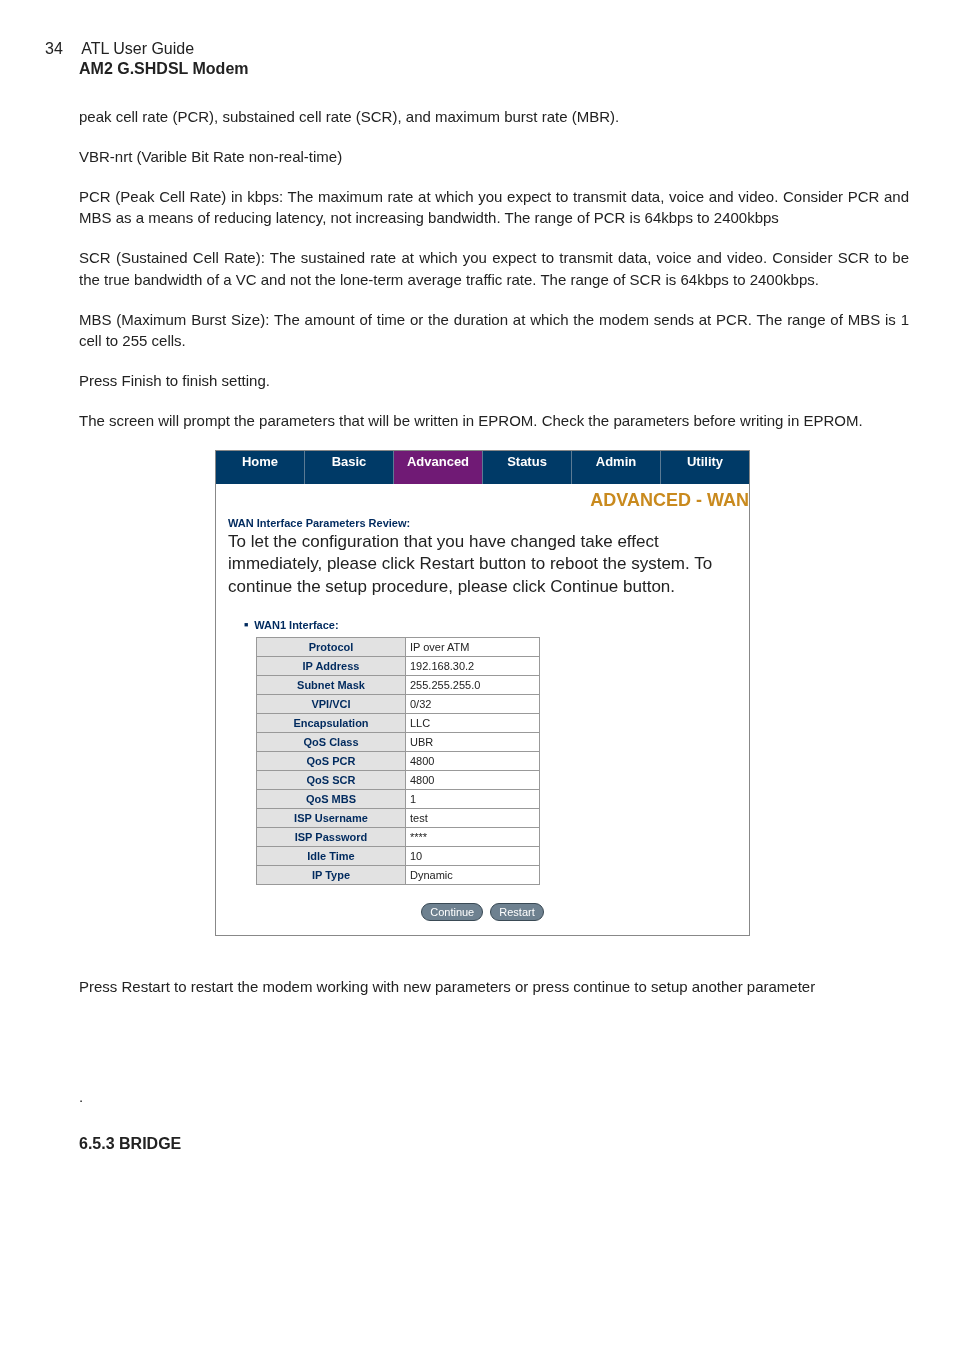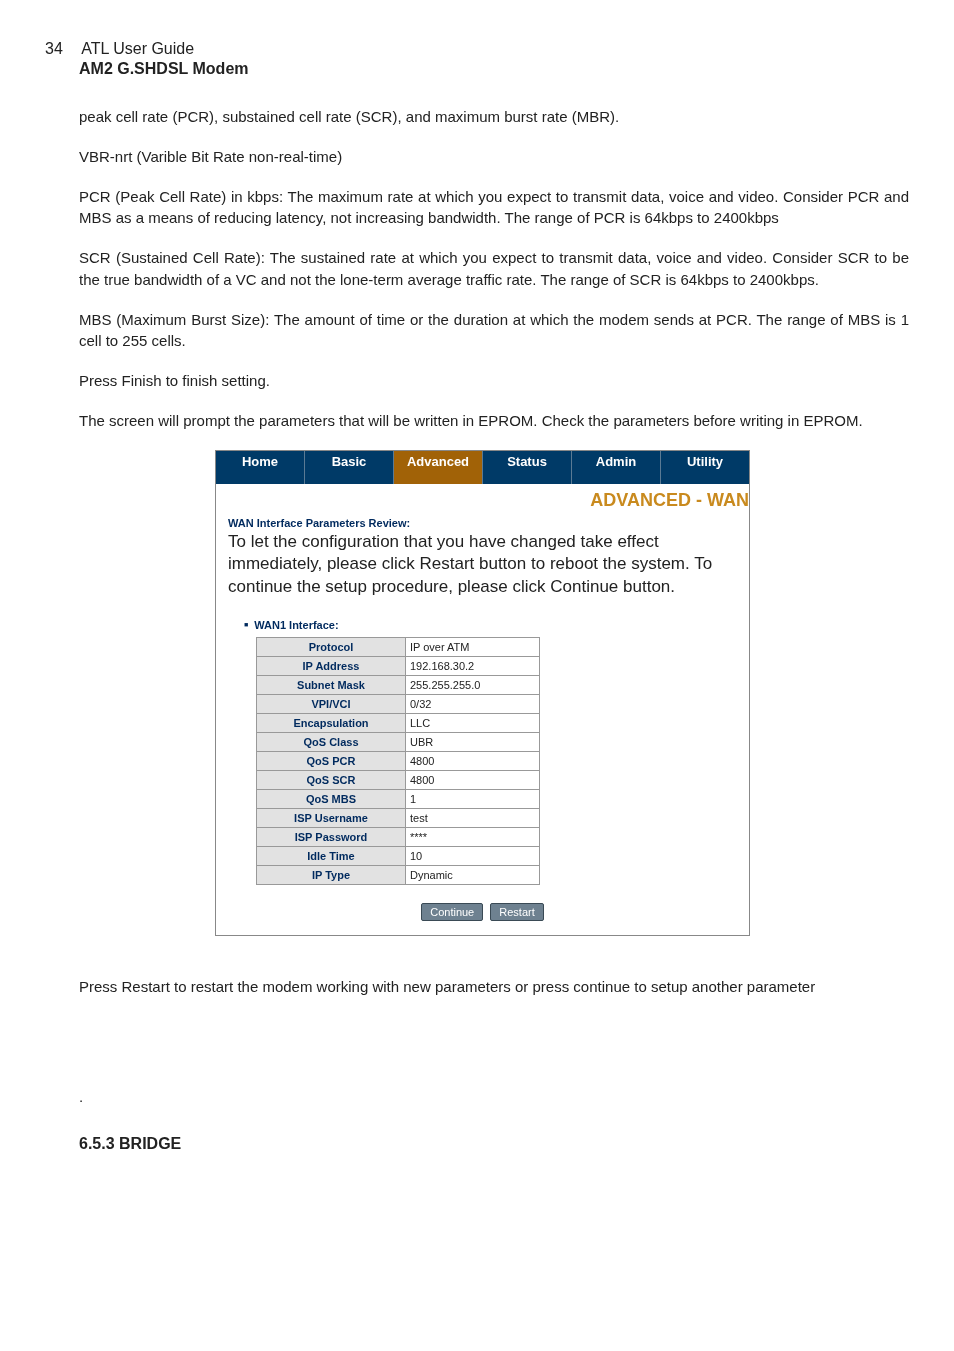--- a/index.html
+++ b/index.html
@@ -55,21 +55,21 @@
     text-align: center;
     color: #fff;
     font-weight: bold;
     font-size: 13px;
     line-height: 22px;
     border-right: 1px solid #5a7a94;
     font-family: "Arial Black", Arial, sans-serif;
     cursor: pointer;
   }
   .nav-tab:last-child { border-right: none; }
-  .nav-tab.active { background: #a16207; }
+  .nav-tab.active { background: #701a75; }
   .screen-title {
     text-align: right;
     color: #c98a1e;
     font-weight: bold;
     font-size: 18px;
     padding: 6px 0 2px 0;
     font-family: Verdana, Arial, sans-serif;
   }
   .review-block {
     padding: 4px 12px 6px 12px;
@@ -125,21 +125,21 @@
     padding: 18px 0 14px 0;
   }
   .btn-row .fake-btn {
     display: inline-block;
     background: #6e8190;
     color: #fff;
     font-size: 11px;
     font-family: Verdana, Arial, sans-serif;
     padding: 2px 8px;
     border: 1px solid #3a4a55;
-    border-radius: 2px;
+    border-radius: 9px;
     margin: 0 2px;
     cursor: pointer;
   }
   .dot {
     margin-left: 34px;
     margin-top: 90px;
     margin-bottom: 30px;
   }
   .section-heading {
     margin-left: 34px;

